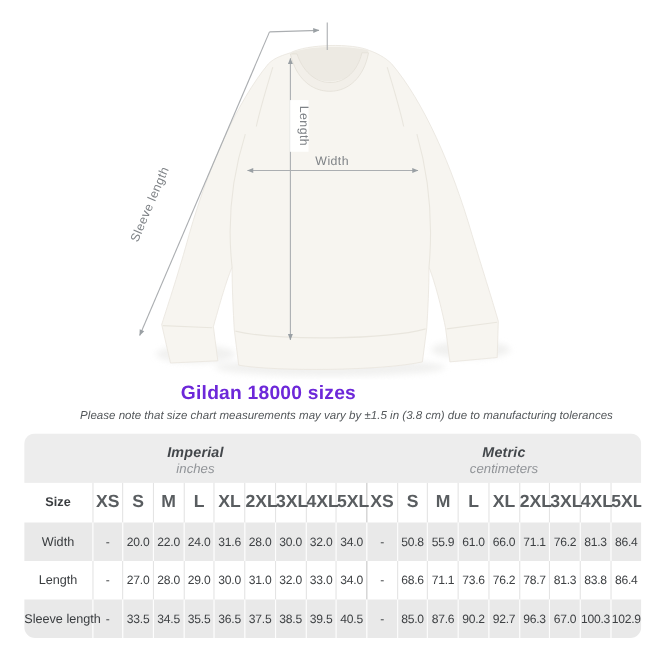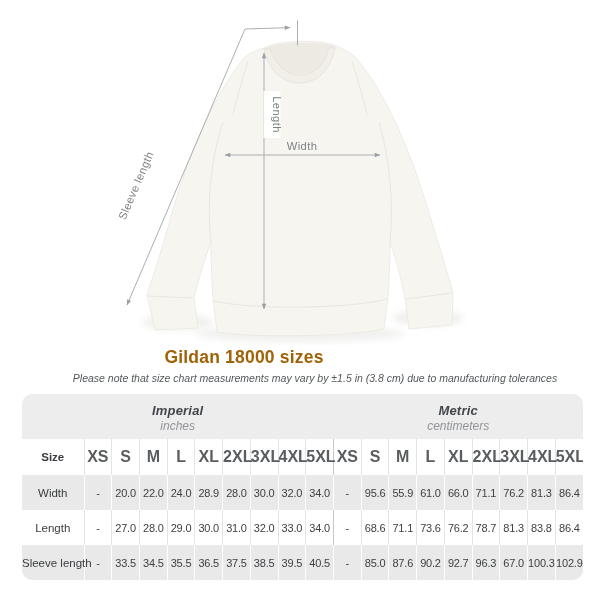--- a/index.html
+++ b/index.html
@@ -5,21 +5,21 @@
   html,body{margin:0;padding:0;background:#fff;}
   body{font-family:"Liberation Sans",sans-serif;}
   .page{position:relative;width:600px;height:600px;background:#ffffff;overflow:hidden;}
 
   
   .figure{position:absolute;top:0;left:0;width:600px;height:345px;}
   .mlabel{font-size:11.2px;fill:#7e8286;letter-spacing:.4px;font-family:"Liberation Sans",sans-serif;}
 
   
   .title{position:absolute;top:347px;left:0;width:488px;text-align:center;
-         font-size:17.5px;font-weight:bold;color:#a16207;letter-spacing:.2px;}
+         font-size:17.5px;font-weight:bold;color:#6d28d9;letter-spacing:.2px;}
   .note{position:absolute;top:372px;left:15px;width:600px;text-align:center;
         font-style:italic;font-size:10.5px;color:#54585b;}
 
   
   .card{position:absolute;top:394px;left:22px;width:561px;border-radius:10px;
         overflow:hidden;background:#fff;}
   .grouprow{display:flex;background:#ededed;height:45px;}
   .gcell{display:flex;flex-direction:column;justify-content:center;align-items:center;padding-top:2px;}
   .gcell.imperial{width:55.5%;}
   .gcell.metric{width:44.5%;}
@@ -156,27 +156,27 @@
             <th>3XL</th>
             <th>4XL</th>
             <th>5XL</th>
           </tr>
           <tr class="drow gray">
             <th class="rlabel">Width</th>
             <td>-</td>
             <td>20.0</td>
             <td>22.0</td>
             <td>24.0</td>
-            <td>28.9</td>
+            <td>31.6</td>
             <td>28.0</td>
             <td>30.0</td>
             <td>32.0</td>
             <td>34.0</td>
             <td class="mid">-</td>
-            <td>95.6</td>
+            <td>50.8</td>
             <td>55.9</td>
             <td>61.0</td>
             <td>66.0</td>
             <td>71.1</td>
             <td>76.2</td>
             <td>81.3</td>
             <td>86.4</td>
           </tr>
           <tr class="drow white">
             <th class="rlabel">Length</th>

